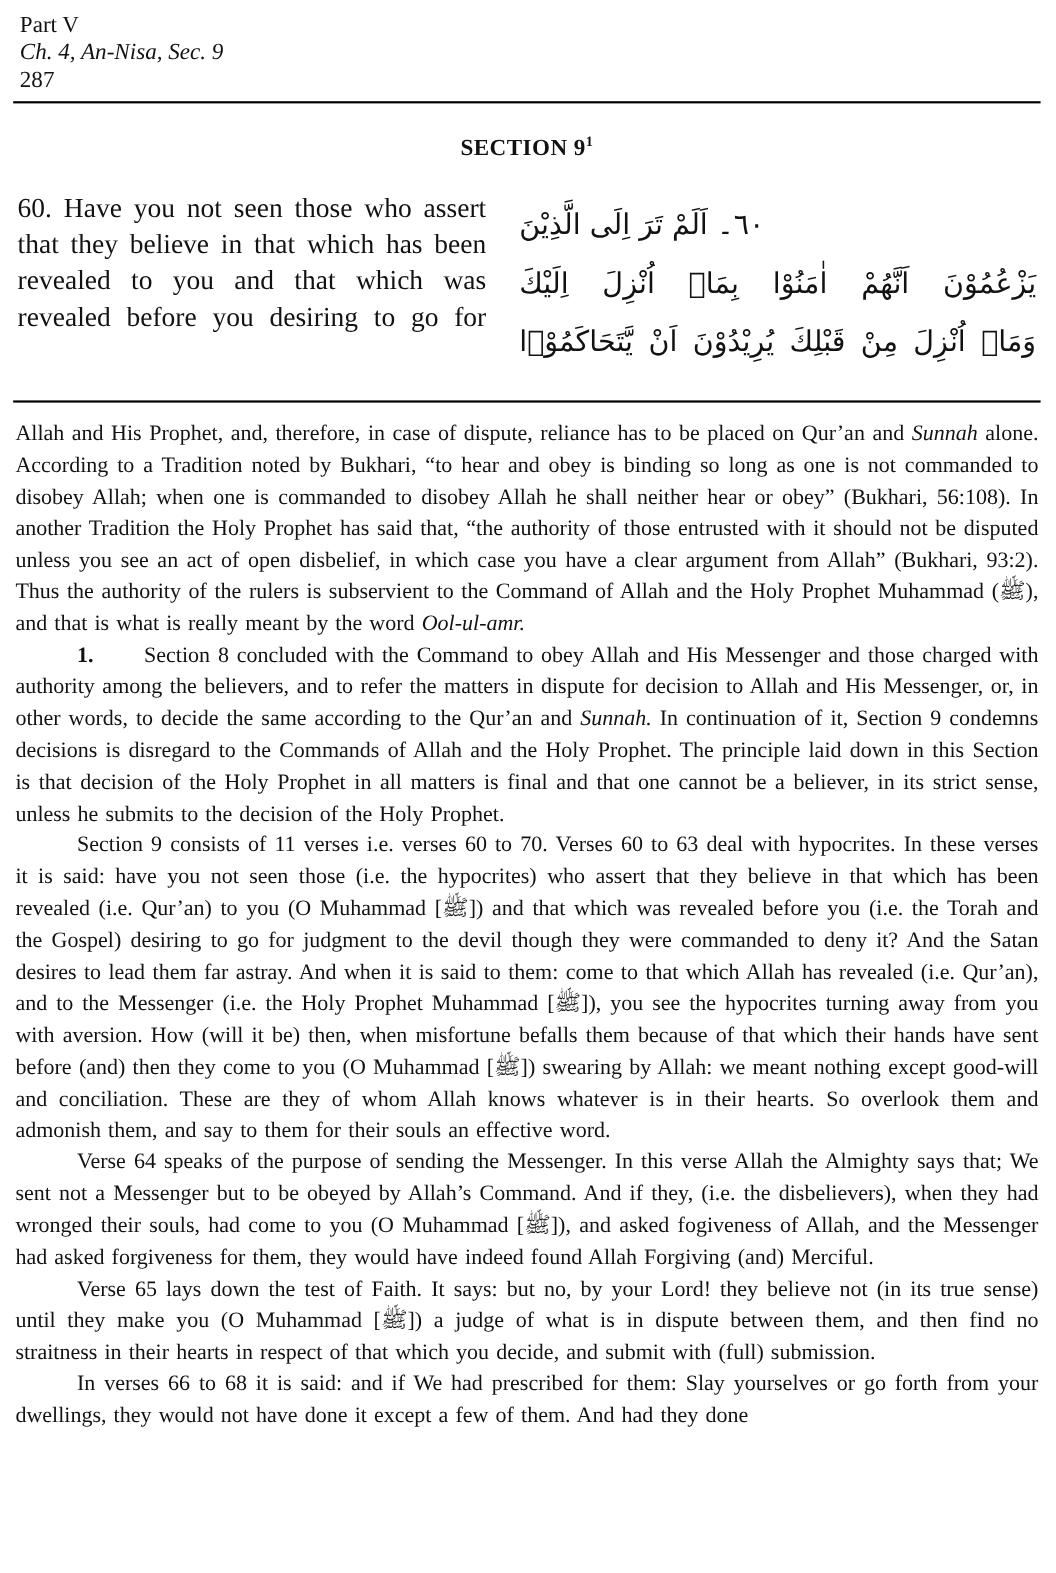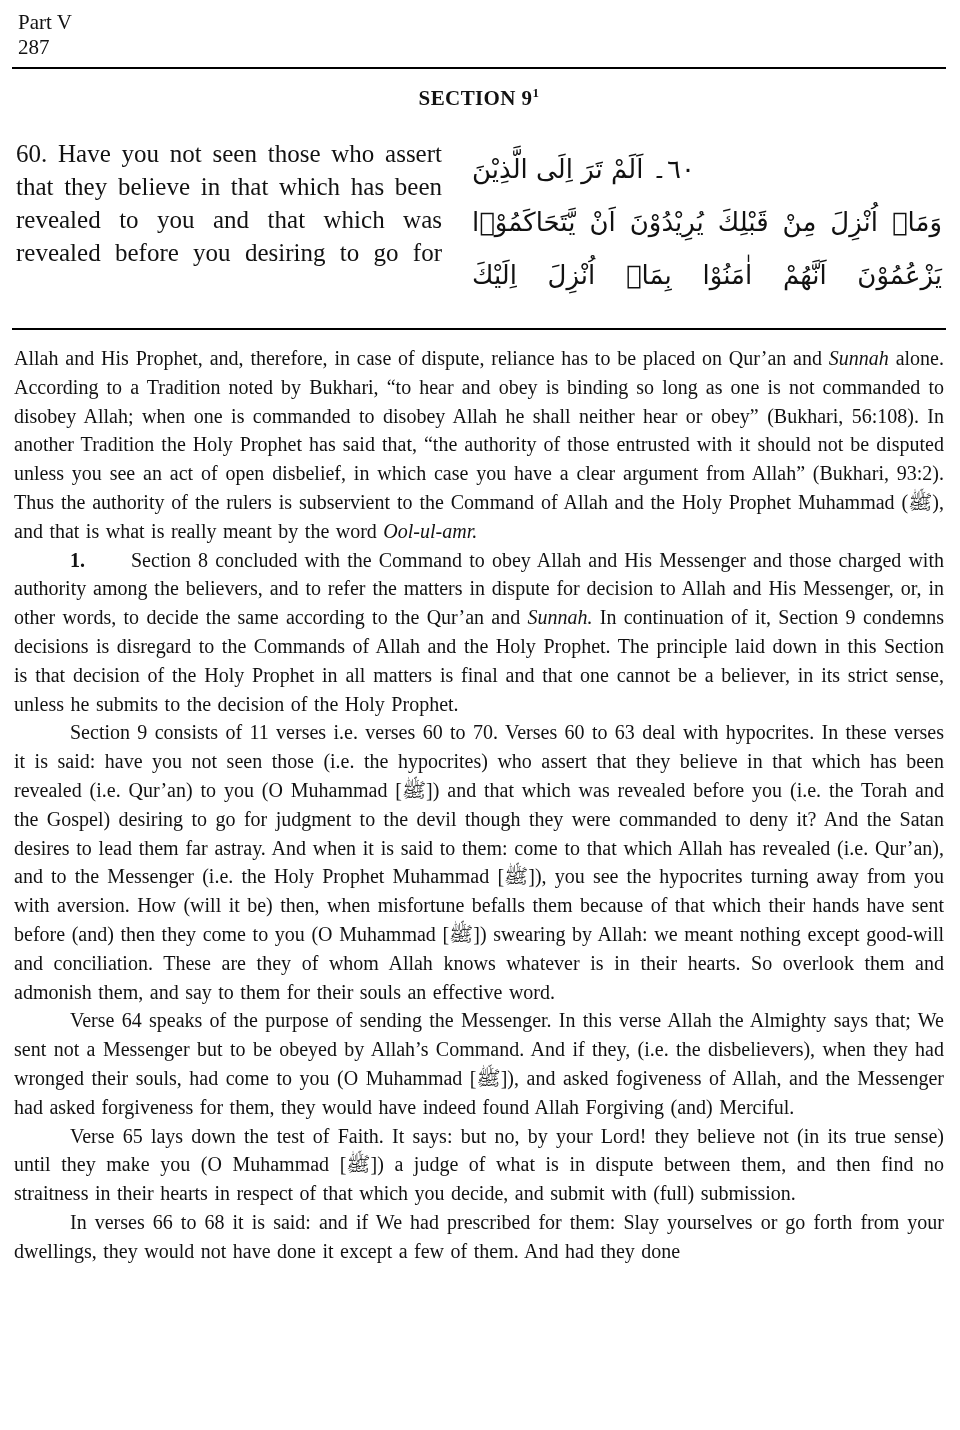--- a/index.html
+++ b/index.html
@@ -19,21 +19,21 @@
   }
   .hdr-left  { flex:1; text-align:left; }
   .hdr-center{ flex:2; text-align:center; font-style:italic; }
   .hdr-right { flex:1; text-align:right; }
   .rule { border:none; border-top:2px solid #000; height:0; }
 
   
   .section-heading {
     text-align:center; font-weight:bold;
     font-size:21px; letter-spacing:0.4px;
-    margin:16px 0 24px 0;
+    margin:27px 0 24px 0;
   }
   .section-heading sup { font-size:13px; }
 
   
   .verse-row { display:flex; gap:30px; padding:2px 4px 0 4px; }
   .translation {
     width:426px; flex:0 0 426px;
     font-weight:normal; font-size:25px; line-height:33px;
     text-align:justify; text-align-last:justify;
     word-spacing:2px;
@@ -63,35 +63,36 @@
   .commentary .bd { font-weight:bold; }
   .commentary .tab { display:inline-block; width:46px; }
 </style>
 </head>
 <body>
 
 <div class="page">
 
   <div class="page-header">
     <span class="hdr-left">Part V</span>
+    <span class="hdr-center">Ch. 4, An-Nisa, Sec. 9</span>
     <span class="hdr-right">287</span>
   </div>
 
   <hr class="rule">
 
   <div class="section-heading">
     <span>SECTION 9</span><sup>1</sup>
   </div>
 
   <div class="verse-row">
     <div class="translation">60. Have you not seen those who assert that they believe in that which has been revealed to you and that which was revealed before you desiring to go for</div>
     <div class="arabic">
       <div class="arabic-line">٦٠۔ اَلَمْ تَرَ اِلَى الَّذِيْنَ</div>
+      <div class="arabic-line fill">يَزْعُمُوْنَ اَنَّهُمْ اٰمَنُوْا بِمَاۤ اُنْزِلَ اِلَيْكَ</div>
       <div class="arabic-line fill">وَمَاۤ اُنْزِلَ مِنْ قَبْلِكَ يُرِيْدُوْنَ اَنْ يَّتَحَاكَمُوْۤا</div>
-      <div class="arabic-line fill">يَزْعُمُوْنَ اَنَّهُمْ اٰمَنُوْا بِمَاۤ اُنْزِلَ اِلَيْكَ</div>
     </div>
   </div>
 
   <hr class="rule divider">
 
   <div class="commentary">
       <p class=""><span>Allah and His Prophet, and, therefore, in case of dispute, reliance has to be placed on Qur’an and </span><span class="it">Sunnah</span><span> alone. According to a Tradition noted by Bukhari, “to hear and obey is binding so long as one is not commanded to disobey Allah; when one is commanded to disobey Allah he shall neither hear or obey” (Bukhari, 56:108). In another Tradition the Holy Prophet has said that, “the authority of those entrusted with it should not be disputed unless you see an act of open disbelief, in which case you have a clear argument from Allah” (Bukhari, 93:2). Thus the authority of the rulers is subservient to the Command of Allah and the Holy Prophet Muhammad (ﷺ), and that is what is really meant by the word </span><span class="it">Ool-ul-amr.</span></p>
       <p class="indent"><span class="bd">1.</span><span class="tab"></span><span>Section 8 concluded with the Command to obey Allah and His Messenger and those charged with authority among the believers, and to refer the matters in dispute for decision to Allah and His Messenger, or, in other words, to decide the same according to the Qur’an and </span><span class="it">Sunnah.</span><span> In continuation of it, Section 9 condemns decisions is disregard to the Commands of Allah and the Holy Prophet. The principle laid down in this Section is that decision of the Holy Prophet in all matters is final and that one cannot be a believer, in its strict sense, unless he submits to the decision of the Holy Prophet.</span></p>
       <p class="indent"><span>Section 9 consists of 11 verses i.e. verses 60 to 70. Verses 60 to 63 deal with hypocrites. In these verses it is said: have you not seen those (i.e. the hypocrites) who assert that they believe in that which has been revealed (i.e. Qur’an) to you (O Muhammad [ﷺ]) and that which was revealed before you (i.e. the Torah and the Gospel) desiring to go for judgment to the devil though they were commanded to deny it? And the Satan desires to lead them far astray. And when it is said to them: come to that which Allah has revealed (i.e. Qur’an), and to the Messenger (i.e. the Holy Prophet Muhammad [ﷺ]), you see the hypocrites turning away from you with aversion. How (will it be) then, when misfortune befalls them because of that which their hands have sent before (and) then they come to you (O Muhammad [ﷺ]) swearing by Allah: we meant nothing except good-will and conciliation. These are they of whom Allah knows whatever is in their hearts. So overlook them and admonish them, and say to them for their souls an effective word.</span></p>
       <p class="indent"><span>Verse 64 speaks of the purpose of sending the Messenger. In this verse Allah the Almighty says that; We sent not a Messenger but to be obeyed by Allah’s Command. And if they, (i.e. the disbelievers), when they had wronged their souls, had come to you (O Muhammad [ﷺ]), and asked fogiveness of Allah, and the Messenger had asked forgiveness for them, they would have indeed found Allah Forgiving (and) Merciful.</span></p>

